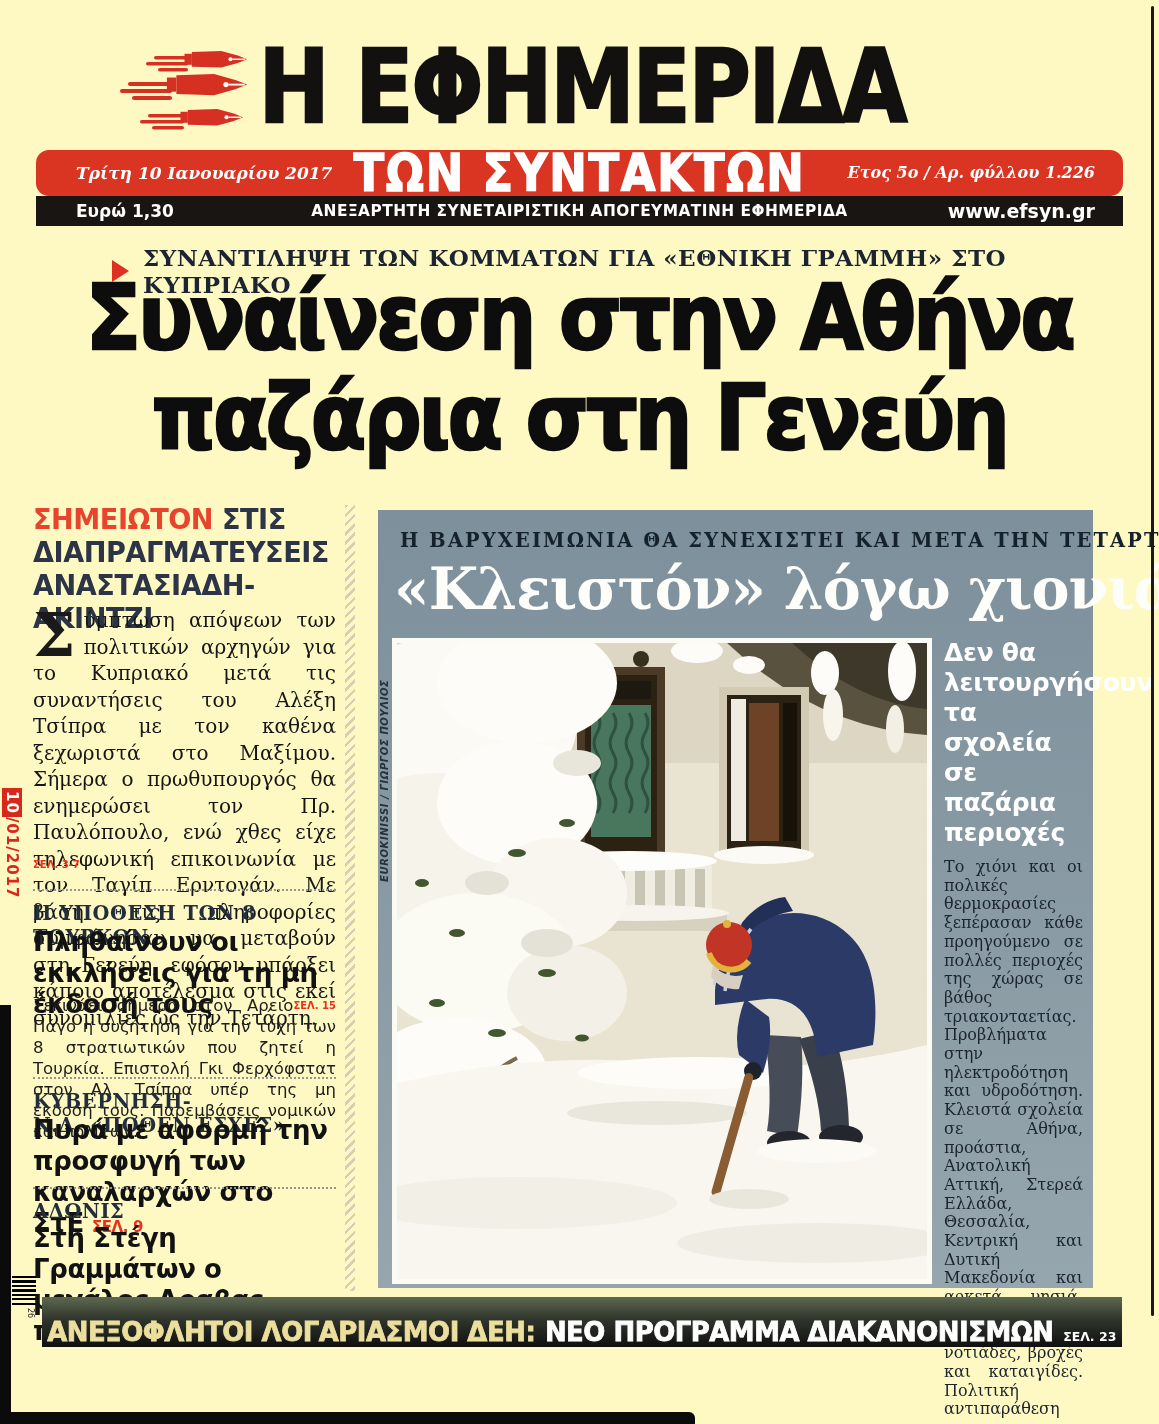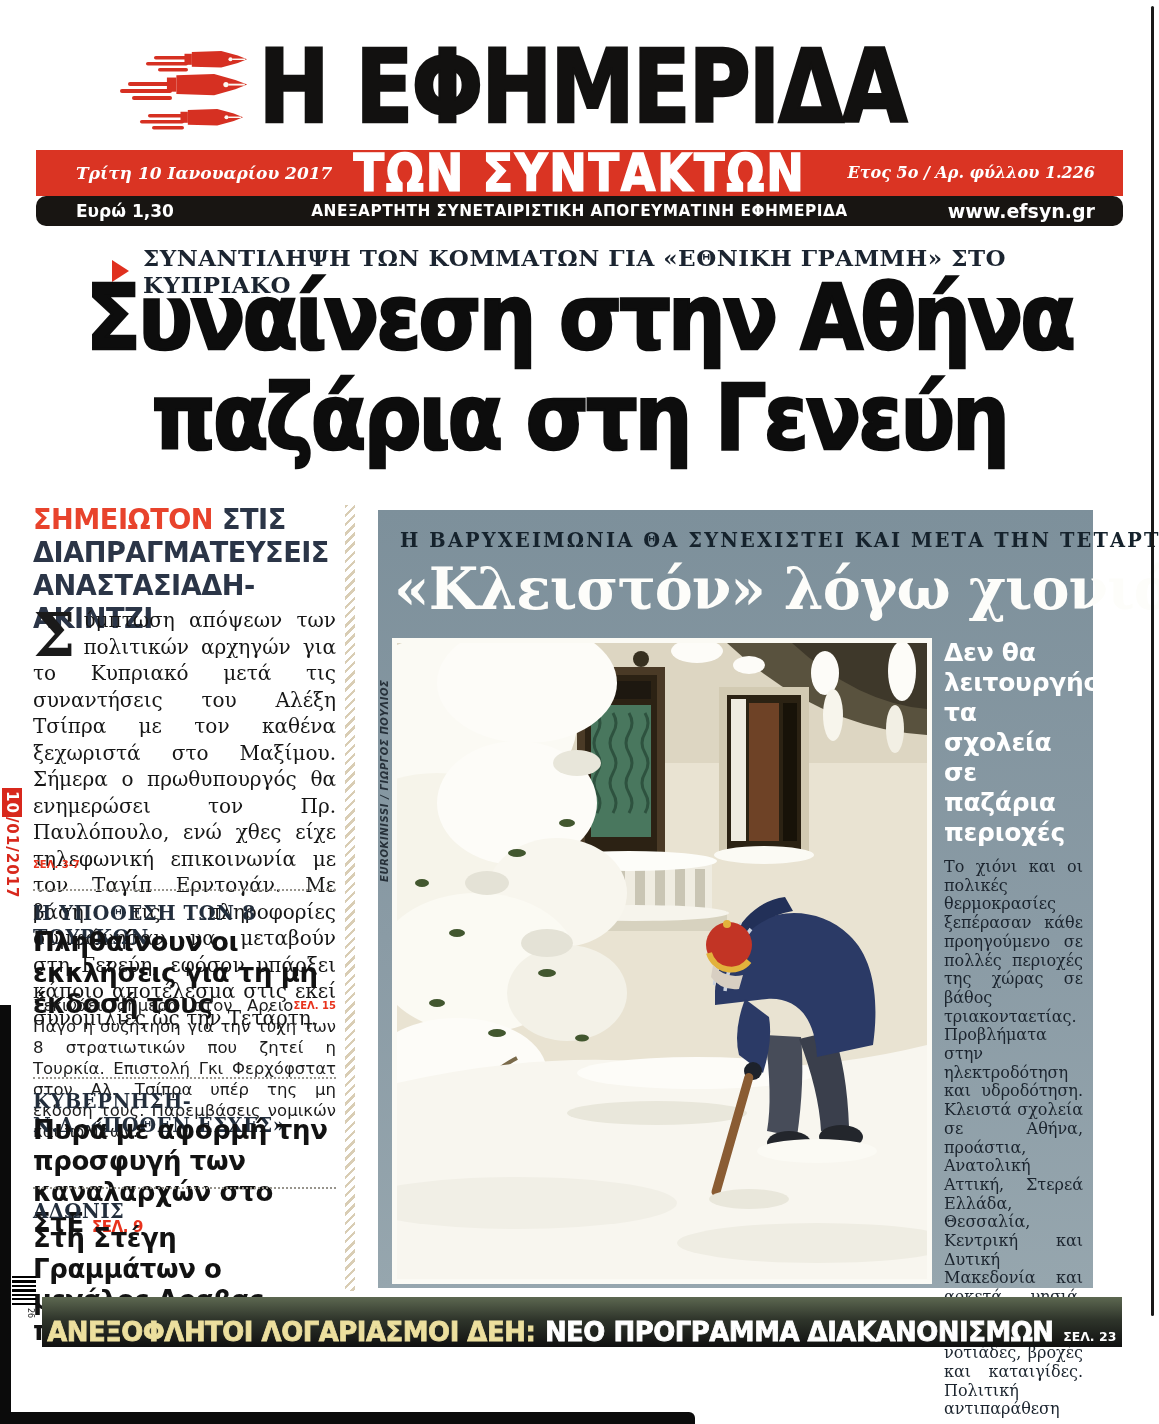--- a/index.html
+++ b/index.html
@@ -1,31 +1,31 @@
 <!DOCTYPE html>
 <html><head>
 <meta charset="utf-8">
 <style>
   html,body{margin:0;padding:0;background:#e9e7e2;}
-  .page{position:relative;width:1159px;height:1424px;margin:0 auto;background:#ffffff;overflow:hidden;
+  .page{position:relative;width:1159px;height:1424px;margin:0 auto;background:#fef9c3;overflow:hidden;
         font-family:"DejaVu Sans","Liberation Sans",sans-serif;}
   
   .mast-logo{position:absolute;left:118px;top:46px;width:178px;height:96px;}
   .mast-title{position:absolute;left:0;right:0;top:34px;text-align:center;
     font-weight:bold;font-size:96px;line-height:100px;color:#121110;letter-spacing:-2px;
     transform:scaleX(.88) scaleY(1.06);transform-origin:52% top;-webkit-text-stroke:2.5px #121110;white-space:nowrap;}
-  .red-band{position:absolute;left:36px;right:36px;top:150px;height:46px;background:#da3423;}
+  .red-band{position:absolute;left:36px;right:36px;top:150px;height:46px;background:#da3423;border-radius:13px;}
   .red-band .date{position:absolute;left:40px;top:0;line-height:46px;color:#fff;
     font-family:"DejaVu Serif","Liberation Serif",serif;font-style:italic;font-weight:bold;font-size:17px;}
   .red-band .center{position:absolute;left:0;right:0;top:0;text-align:center;line-height:47px;color:#fff;
     font-weight:bold;font-size:51px;letter-spacing:2px;transform:scaleX(.88);transform-origin:center;
     -webkit-text-stroke:1.5px #fff;white-space:nowrap;}
   .red-band .issue{position:absolute;right:28px;top:0;line-height:46px;color:#fff;
     font-family:"DejaVu Serif","Liberation Serif",serif;font-style:italic;font-weight:bold;font-size:16px;}
-  .black-band{position:absolute;left:36px;right:36px;top:196px;height:30px;background:#181512;border-radius:10px;}
+  .black-band{position:absolute;left:36px;right:36px;top:196px;height:30px;background:#181512;}
   .black-band .price{position:absolute;left:40px;top:0;line-height:30px;color:#fff;font-weight:bold;font-size:17px;}
   .black-band .center{position:absolute;left:0;right:0;top:0;text-align:center;line-height:30px;color:#fff;
     font-weight:bold;font-size:16px;letter-spacing:.5px;transform:scaleX(.96);white-space:nowrap;}
   .black-band .site{position:absolute;right:28px;top:0;line-height:30px;color:#fff;font-weight:bold;font-size:19px;text-align:center;}
   
   .kicker{position:absolute;left:112px;top:244px;display:flex;align-items:center;
     font-family:"DejaVu Serif","Liberation Serif",serif;font-weight:bold;font-size:23px;color:#1b2430;letter-spacing:.5px;}
   .kicker .tri{width:0;height:0;border-left:17px solid #e0301f;border-top:11px solid transparent;
     border-bottom:11px solid transparent;margin-right:14px;}
   .lead-h{position:absolute;left:0;right:0;top:268px;text-align:center;color:#0d0d0d;font-weight:bold;

